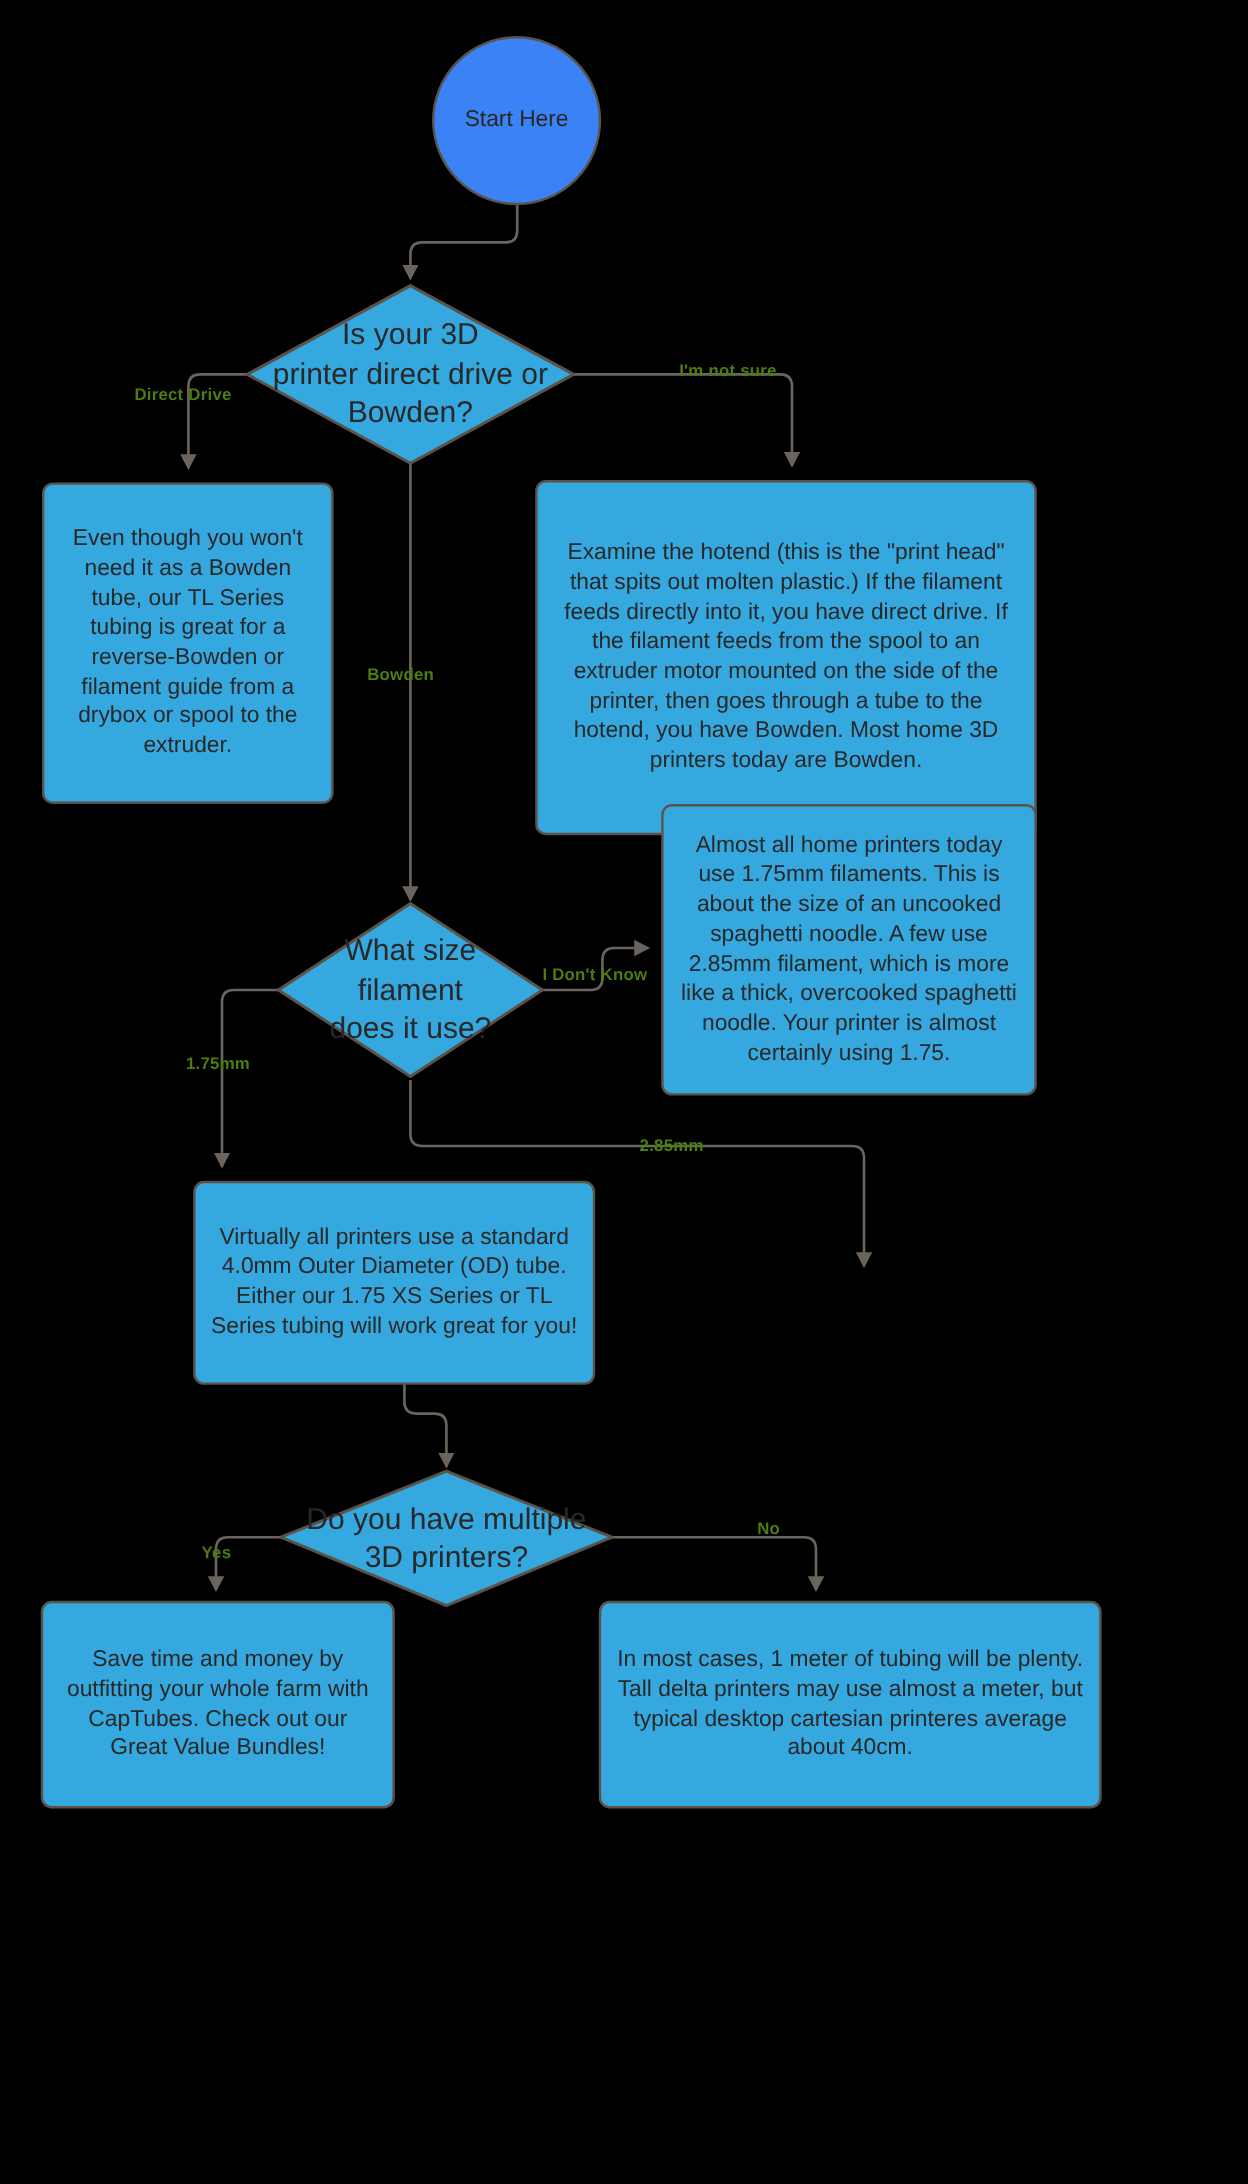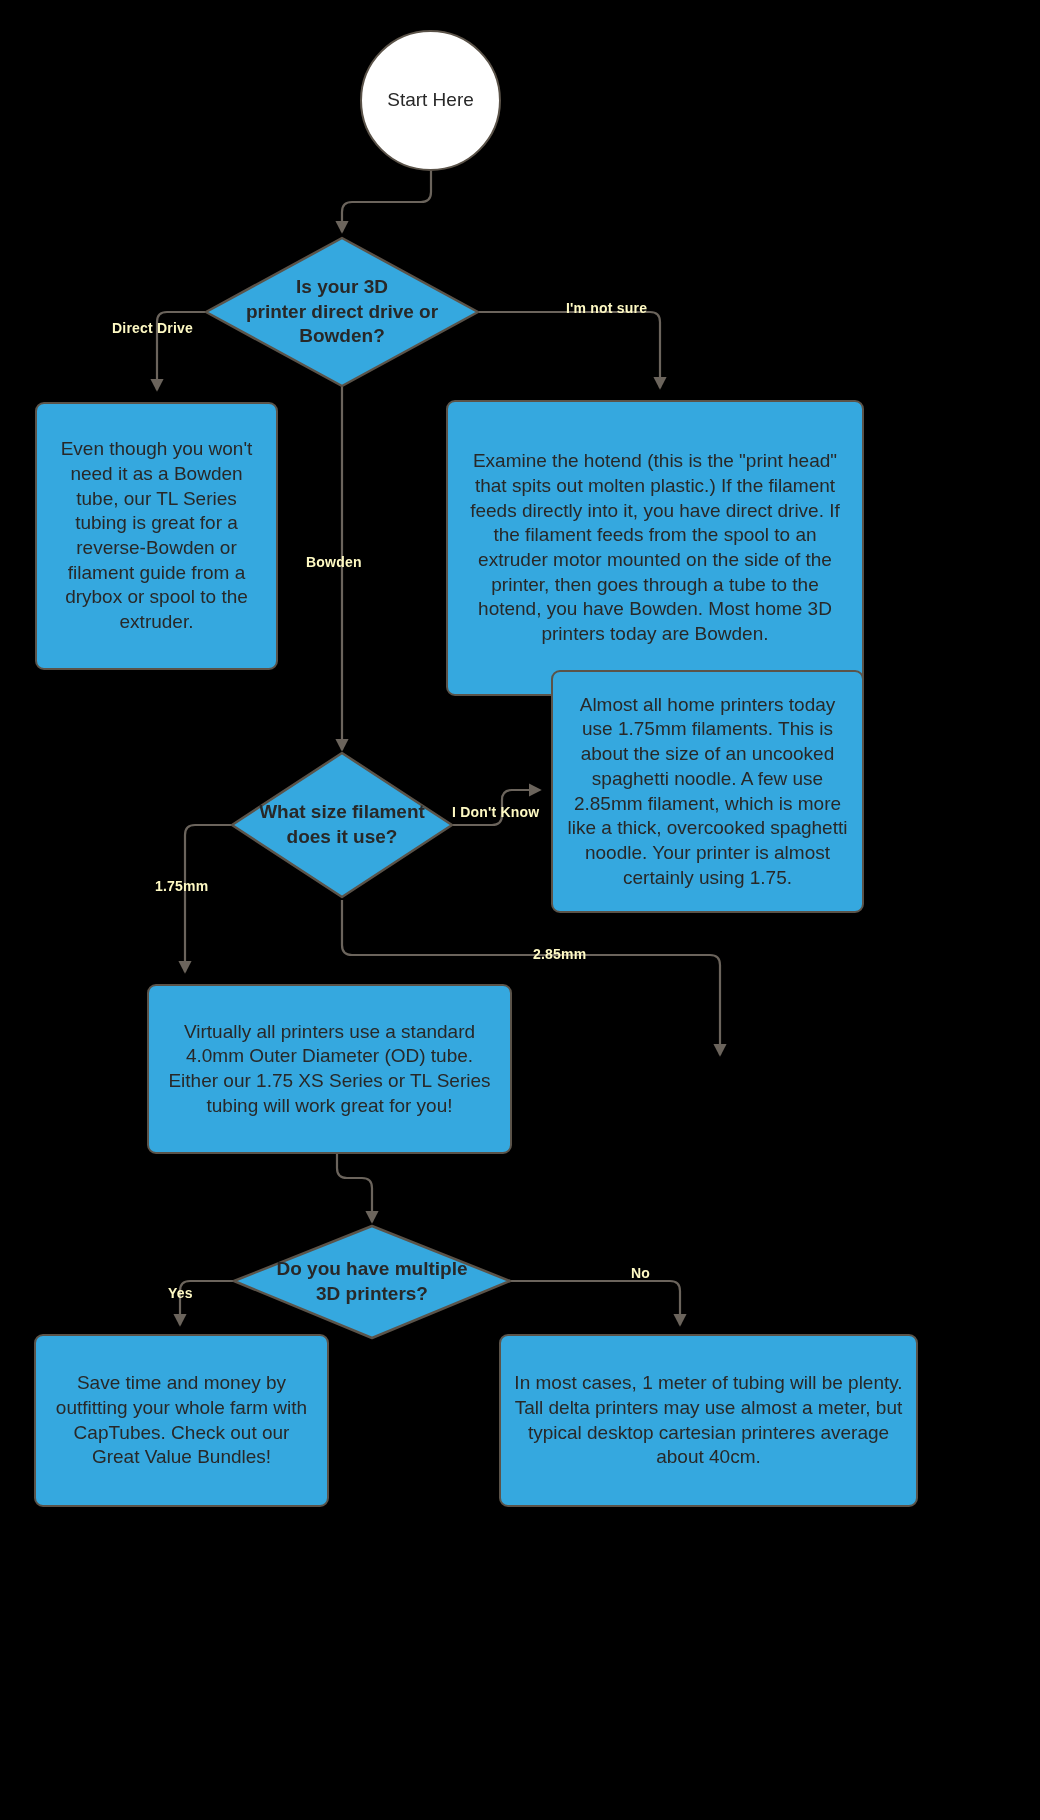--- a/index.html
+++ b/index.html
@@ -34,47 +34,46 @@
   }
   .node-text {
     display: block;
     width: 100%;
     white-space: pre-line;
     line-height: 1.30;
   }
   
   .n-circle {
     border-radius: 50%;
-    background: #ffffff;
+    background: #3b82f6;
     border: 2.5px solid #5B5349;
     font-size: 19px;
   }
   
   .n-box {
     border-radius: 9px;
     background: #35A8DF;
     border: 2.5px solid #5B5349;
     font-size: 19px;
     padding: 6px 12px;
   }
   
   .n-diamond {
     background: transparent;
-    font-size: 19px;
-    font-weight: bold;
+    font-size: 25px;
   }
   .n-diamond .node-text {
     position: relative;
     z-index: 2;
     padding: 0 14px;
   }
   
   .edge-label {
     position: absolute;
-    color: #fef9c3;
+    color: #4d7c0f;
     font-size: 14px;
     font-weight: bold;
     white-space: nowrap;
     letter-spacing: 0.2px;
   }
 </style>
 </head>
 <body>
 
 <div id="canvas">
@@ -135,21 +134,21 @@
 
   <div class="node n-diamond" style="left:232px; top:753px; width:220px; height:144px;">
     <span class="node-text">What size filament
 does it use?</span>
   </div>
 
   <div class="node n-box" style="left:551px; top:670px; width:313px; height:243px;">
     <span class="node-text">Almost all home printers today use 1.75mm filaments.  This is about the size of an uncooked spaghetti noodle. A few use 2.85mm filament, which is more like a thick, overcooked spaghetti noodle.  Your printer is almost certainly using 1.75.</span>
   </div>
 
-  <div class="node n-box" style="left:147px; top:984px; width:365px; height:170px;">
+  <div class="node n-box" style="left:161px; top:984px; width:335px; height:170px;">
     <span class="node-text">Virtually all printers use a standard 4.0mm Outer Diameter (OD) tube.  Either our 1.75 XS Series or TL Series tubing will work great for you!</span>
   </div>
 
 
   <div class="node n-diamond" style="left:234px; top:1226px; width:276px; height:112px;">
     <span class="node-text">Do you have multiple
 3D printers?</span>
   </div>
 
   <div class="node n-box" style="left:34px; top:1334px; width:295px; height:173px;">

